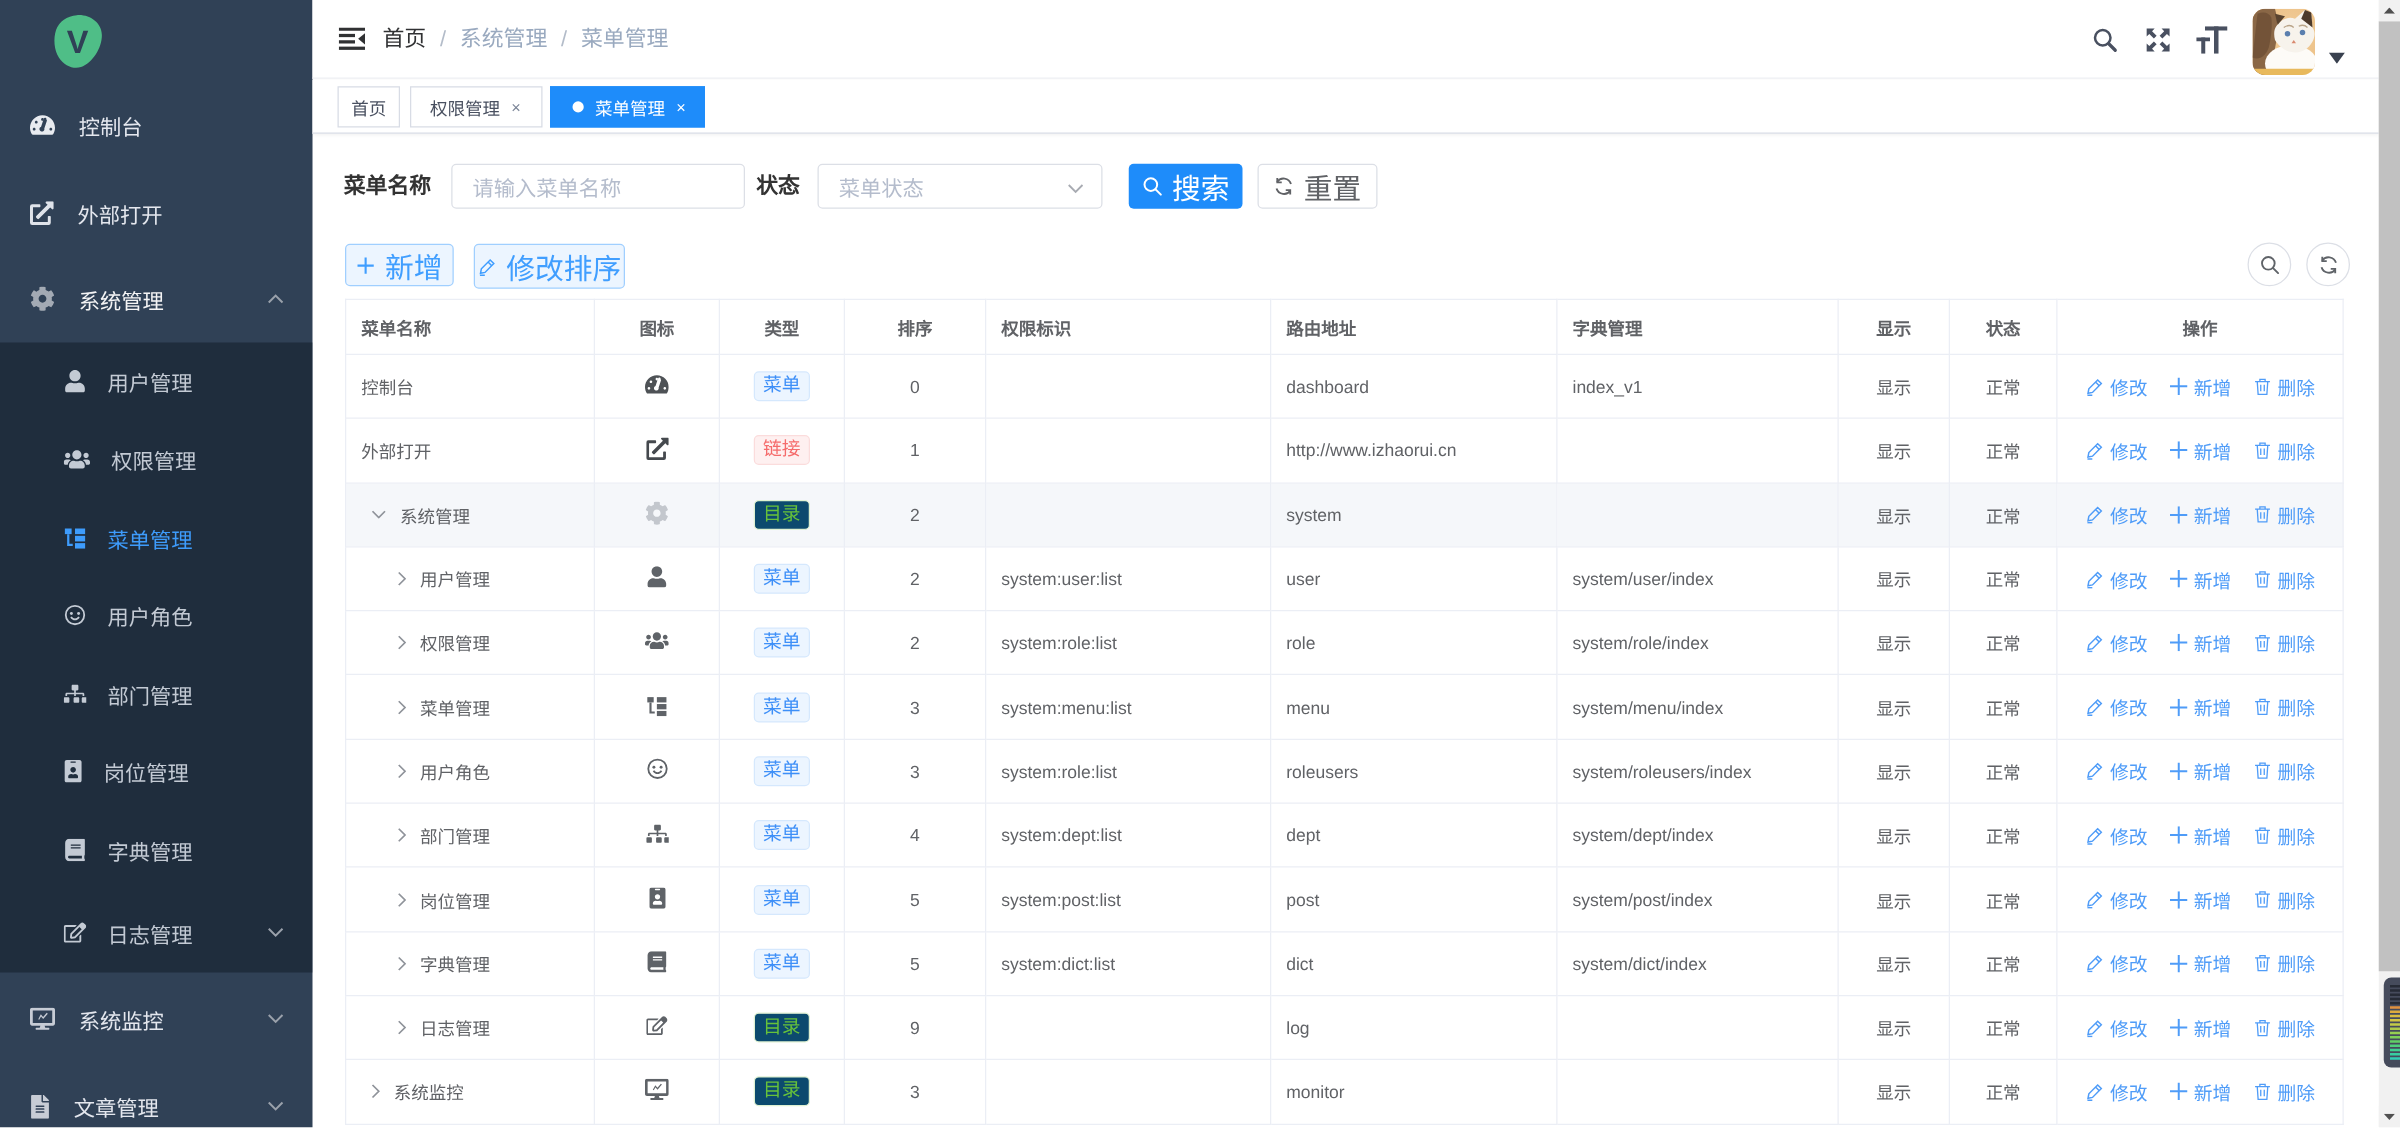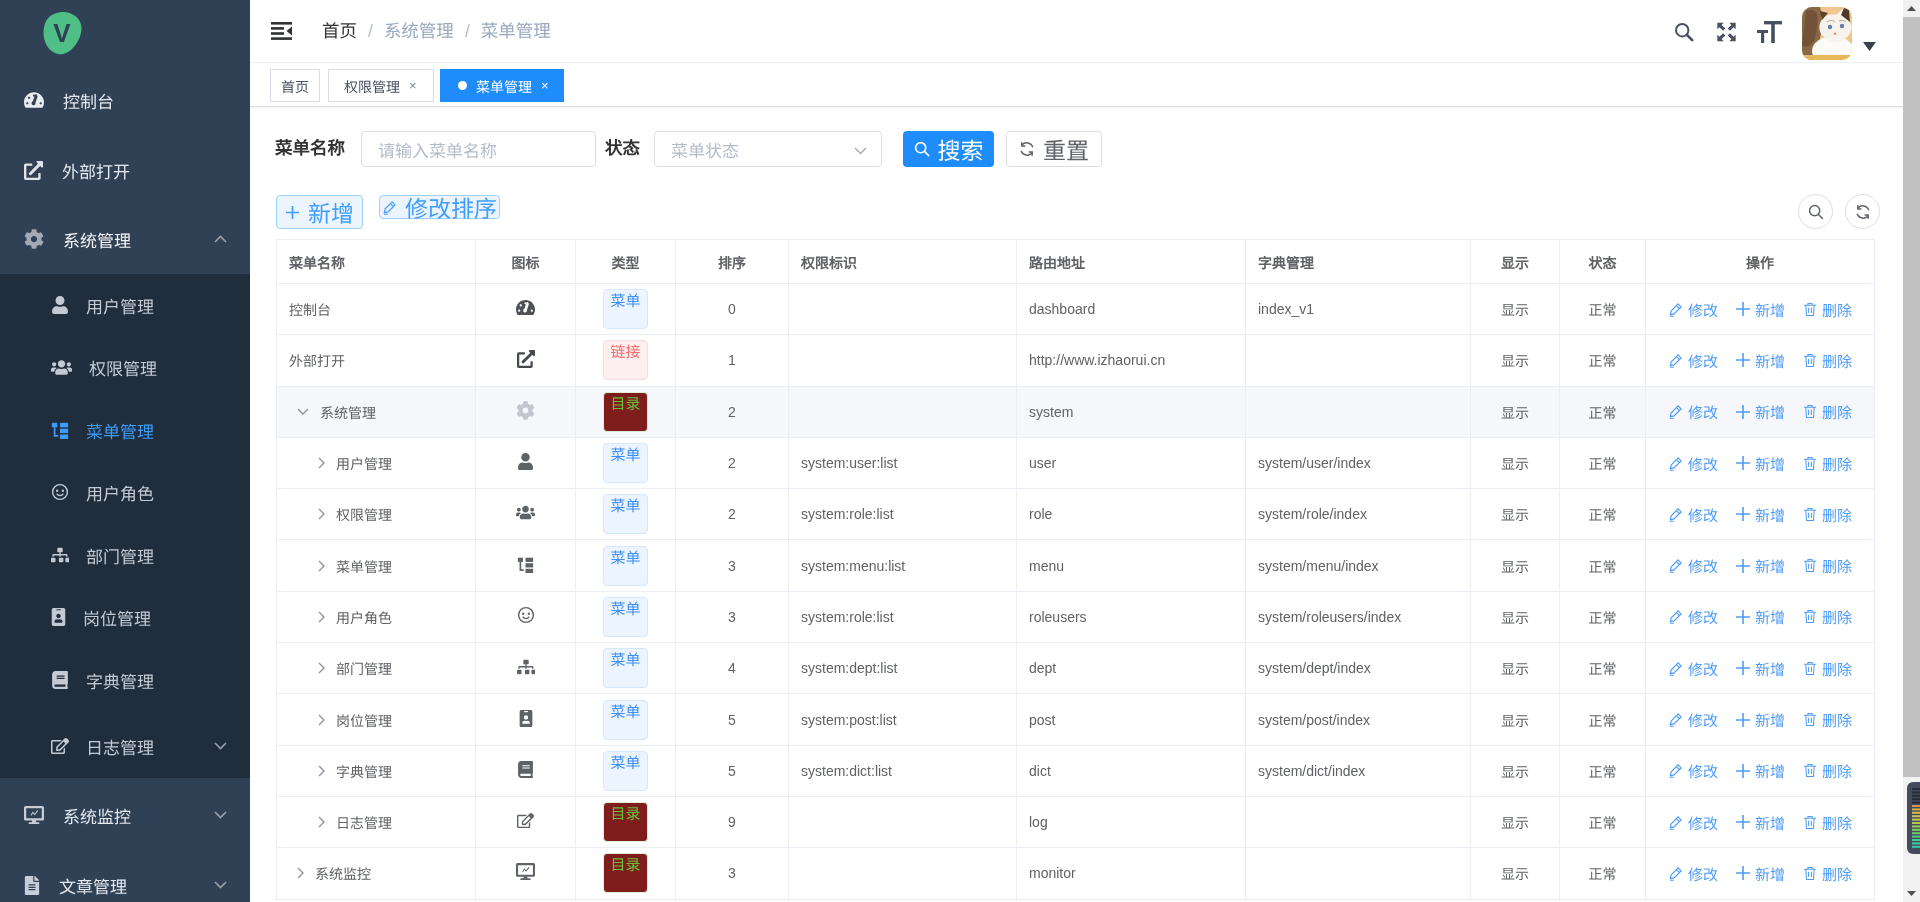--- a/index.html
+++ b/index.html
@@ -18,58 +18,58 @@
 .mi svg { flex:none; }
 .sub { position:absolute; left:0; top:274px; width:250px; height:504px; background:#1f2d3d; }
 .smi { position:absolute; left:0; width:250px; height:62px; display:flex; align-items:center; padding-left:51px; }
 .smi .txt { color:#c3cad4; font-size:17px; margin-left:17px; }
 .smi.active .txt { color:#3e9cfc; }
 .caret { position:absolute; right:23px; top:50%; margin-top:-4px; }
 
 
 #navbar { position:absolute; left:250px; top:0; width:1653px; height:63px; background:#fff; border-bottom:1px solid #eef0f4; }
 #hamb { position:absolute; left:21px; top:22px; }
-#crumbs { position:absolute; left:72px; top:0; height:63px; line-height:63px; font-size:17.5px; white-space:nowrap; }
+#crumbs { position:absolute; left:56px; top:0; height:63px; line-height:63px; font-size:17.5px; white-space:nowrap; }
 #crumbs .c1 { color:#303133; }
 #crumbs .sep { color:#b3bcc9; margin:0 11px; }
 #crumbs .c2 { color:#99a9bf; }
 .nbicon { position:absolute; top:0; height:63px; display:flex; align-items:center; }
 
 
 #tabsbar { position:absolute; left:250px; top:64px; width:1653px; height:43px; background:#fff; border-bottom:1px solid #d8dce5; box-shadow:0 1px 3px rgba(0,0,0,.06); }
 .tab { position:absolute; top:5px; height:33px; border:1px solid #d8dce5; background:#fff; color:#495060; font-size:14px; display:flex; align-items:center; }
 .tab .x { font-size:13px; margin-left:9px; color:#7c8698; }
 .tab.on { background:#1e8cfa; border-color:#1e8cfa; color:#fff; }
 .tab.on .x { color:#fff; }
 .dot { width:9px; height:9px; border-radius:50%; background:#fff; margin-right:9px; }
 
 
 .flabel { position:absolute; font-size:17.5px; font-weight:bold; color:#333; top:134px; }
 .finput { position:absolute; top:131px; height:36px; border:1px solid #dcdfe6; border-radius:4px; background:#fff; font-size:17px; color:#b4bccc; display:flex; align-items:center; padding-left:16px; }
 .btn { position:absolute; border-radius:4px; font-size:23px; display:flex; align-items:center; justify-content:center; }
 #btnSearch { left:903px; top:131px; width:91px; height:36px; background:#1e8cfa; color:#fff; }
 #btnReset { left:1006px; top:131px; width:96px; height:36px; background:#fff; border:1px solid #dcdfe6; color:#606266; }
 #btnAdd { left:276px; top:195px; width:87px; height:34px; background:#ecf5ff; border:1px solid #a0cfff; color:#409eff; }
-#btnSort { left:379px; top:195px; width:121px; height:24px; background:#ecf5ff; border:1px solid #a0cfff; color:#409eff; }
+#btnSort { left:379px; top:195px; width:121px; height:36px; background:#ecf5ff; border:1px solid #a0cfff; color:#409eff; }
 .cbtn { position:absolute; top:194px; width:35px; height:35px; border-radius:50%; background:#fff; border:1px solid #dcdfe6; display:flex; align-items:center; justify-content:center; }
 .btn svg, .cbtn svg { flex:none; }
 .btn .bt { margin-left:8px; }
 
 
 #tbl { position:absolute; left:276px; top:239px; width:1598px; border-collapse:collapse; table-layout:fixed; }
 #tbl th, #tbl td { border:1px solid #ebeef5; font-weight:normal; font-size:14px; color:#606266; padding:0; overflow:hidden; white-space:nowrap; }
 #tbl th { height:44px; font-weight:bold; color:#606266; }
 #tbl td { height:51.3px; }
 #tbl .al { text-align:left; padding-left:12px; }
 #tbl .ac { text-align:center; }
 #tbl tr.hl td { background:#f5f7fa; }
-.tag { display:inline-block; height:40px; line-height:22px; padding:0 6px; border-radius:4px; font-size:15px; }
+.tag { display:inline-block; height:24px; line-height:22px; padding:0 6px; border-radius:4px; font-size:15px; }
 .tag.b { background:#ecf5ff; border:1px solid #d5e8fd; color:#3d8ff8; }
 .tag.r { background:#fef0f0; border:1px solid #fbdcdc; color:#f56c6c; }
-.tag.g { background:#7f1d1d; border:1px solid #dff1d2; color:#67c23a; }
+.tag.g { background:#0c4a6e; border:1px solid #dff1d2; color:#67c23a; }
 .name { display:flex; align-items:center; }
 .ops { display:flex; align-items:center; justify-content:center; color:#4f9cf8; font-size:15px; }
 .ops svg { margin:0 5px 0 18px; }
 .ops span { }
 
 
 #sbar { position:absolute; right:0; top:0; width:17px; height:902px; background:#f1f1f1; }
 #sbar .thumb { position:absolute; left:0; top:17px; width:17px; height:760px; background:#c1c1c1; }
 #sbar .btnup, #sbar .btndn { position:absolute; left:0; width:17px; height:17px; background:#f1f1f1; display:flex; align-items:center; justify-content:center; }
 #sbar .btnup { top:0; }

